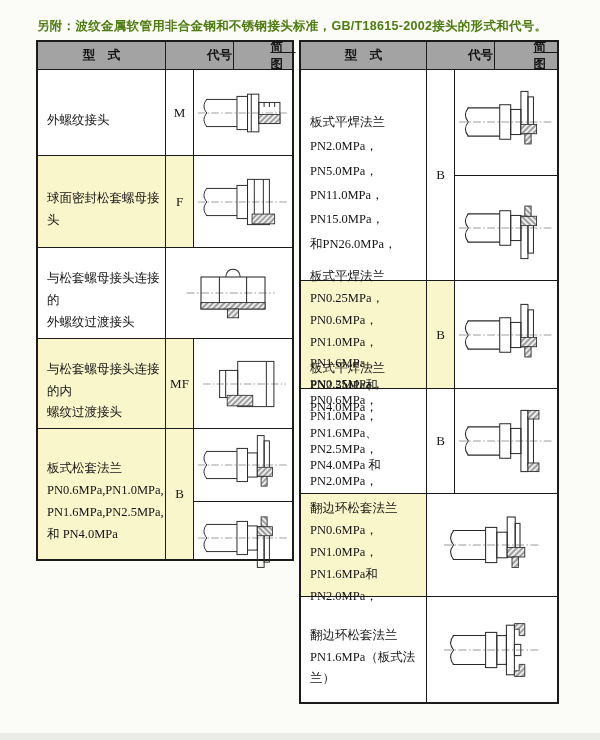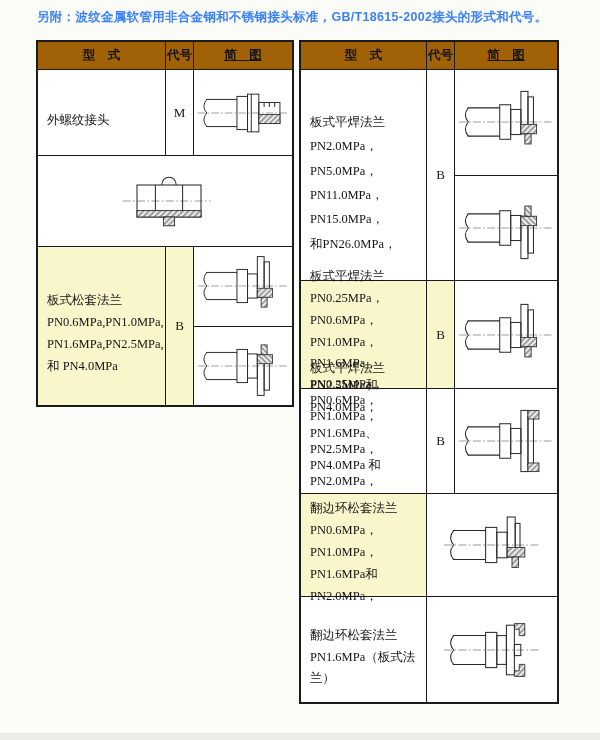--- a/index.html
+++ b/index.html
@@ -4,35 +4,35 @@
 <style>
   html,body{margin:0;padding:0;}
   body{
     width:600px;height:740px;position:relative;
     background:#fbfbf7;
     font-family:"Liberation Serif", serif;
     color:#141414;
     overflow:hidden;
   }
   .doc-title{
-    position:absolute;left:37px;top:9px;width:540px;
+    position:absolute;left:37px;top:18px;width:540px;
     font-family:"Liberation Sans", sans-serif;
-    font-weight:bold;font-size:12.5px;letter-spacing:0.3px;color:#3b82f6;
+    font-weight:bold;font-size:12.5px;letter-spacing:0.3px;color:#4d7c0f;
   }
   .tables-wrap{
     position:absolute;left:36px;top:40px;display:flex;gap:5px;align-items:flex-start;
   }
   .ttable{
     border:2px solid #1b1b1b;background:#ffffff;box-sizing:border-box;
   }
   .left-table{width:258px;}
   .right-table{width:260px;}
   .trow,.thead-row{display:flex;box-sizing:border-box;}
   .thead-row{
-    height:27px;background:#a16207;
+    height:27px;background:#a3a3a3;gap:40px;
   }
   .trow{border-top:1.4px solid #1b1b1b;background:#ffffff;}
   .cell{box-sizing:border-box;min-width:0;}
   .type-col{
     width:128px;border-right:1.4px solid #1b1b1b;
     display:flex;align-items:center;padding:20px 4px 4px 9px;
   }
   .right-table .type-col{width:126px;}
   .code-col{
     width:28px;border-right:1.4px solid #1b1b1b;
@@ -164,32 +164,60 @@
       </div>
       <div class="cell code-col">M</div>
       <div class="cell diag-col">
         <svg class="diag" viewBox="0 0 130 90">
             <use href="#g-hose"></use>
             <use href="#g-end-m"></use>
           </svg>
       </div>
     </div>
 
+    <div class="trow" style="height:92px">
+      <div class="cell type-col hl">
+        <span class="type-text">球面密封松套螺母接头</span>
+      </div>
+      <div class="cell code-col hl">F</div>
+      <div class="cell diag-col">
+        <svg class="diag" viewBox="0 0 130 90">
+            <use href="#g-hose"></use>
+            <use href="#g-end-f"></use>
+          </svg>
+      </div>
+    </div>
 
     <div class="trow" style="height:91px">
+      <div class="cell type-col">
+        <span class="type-text">与松套螺母接头连接的
+外螺纹过渡接头</span>
+      </div>
       <div class="cell diag-col">
         <svg class="diag" viewBox="0 0 130 90">
             <use href="#g-mm"></use>
           </svg>
       </div>
     </div>
 
-
-
-    <div class="trow" style="height:159px">
+    <div class="trow" style="height:90px">
+      <div class="cell type-col hl">
+        <span class="type-text">与松套螺母接头连接的内
+螺纹过渡接头</span>
+      </div>
+      <div class="cell code-col hl">MF</div>
+      <div class="cell diag-col">
+        <svg class="diag" viewBox="0 0 130 90">
+            <use href="#g-mf"></use>
+          </svg>
+      </div>
+    </div>
+
+
+    <div class="trow" style="height:131px">
       <div class="cell type-col hl">
         <span class="type-text">板式松套法兰
 PN0.6MPa,PN1.0MPa,
 PN1.6MPa,PN2.5MPa,
 和 PN4.0MPa</span>
       </div>
       <div class="cell code-col hl">B</div>
       <div class="cell diag-col stack">
         <div class="diag-sub">
           <svg class="diag" viewBox="0 0 130 90">

